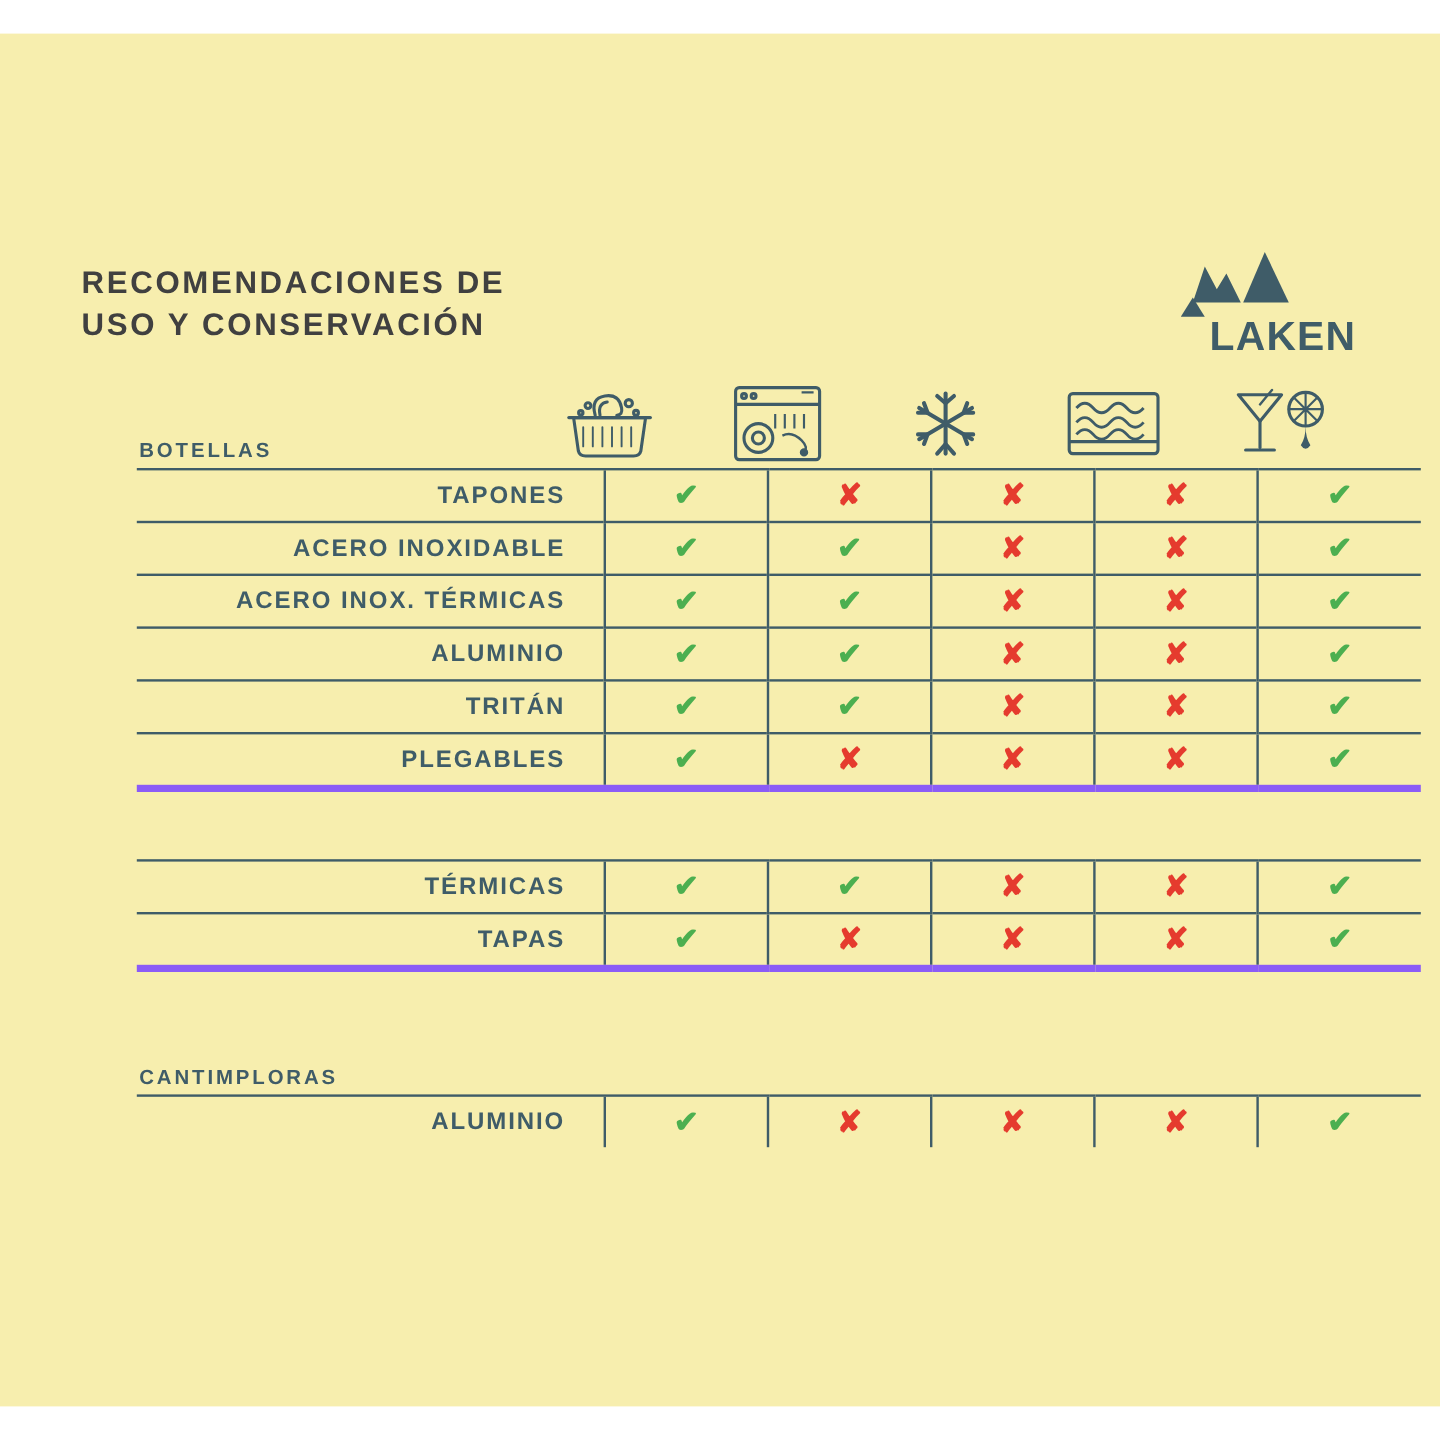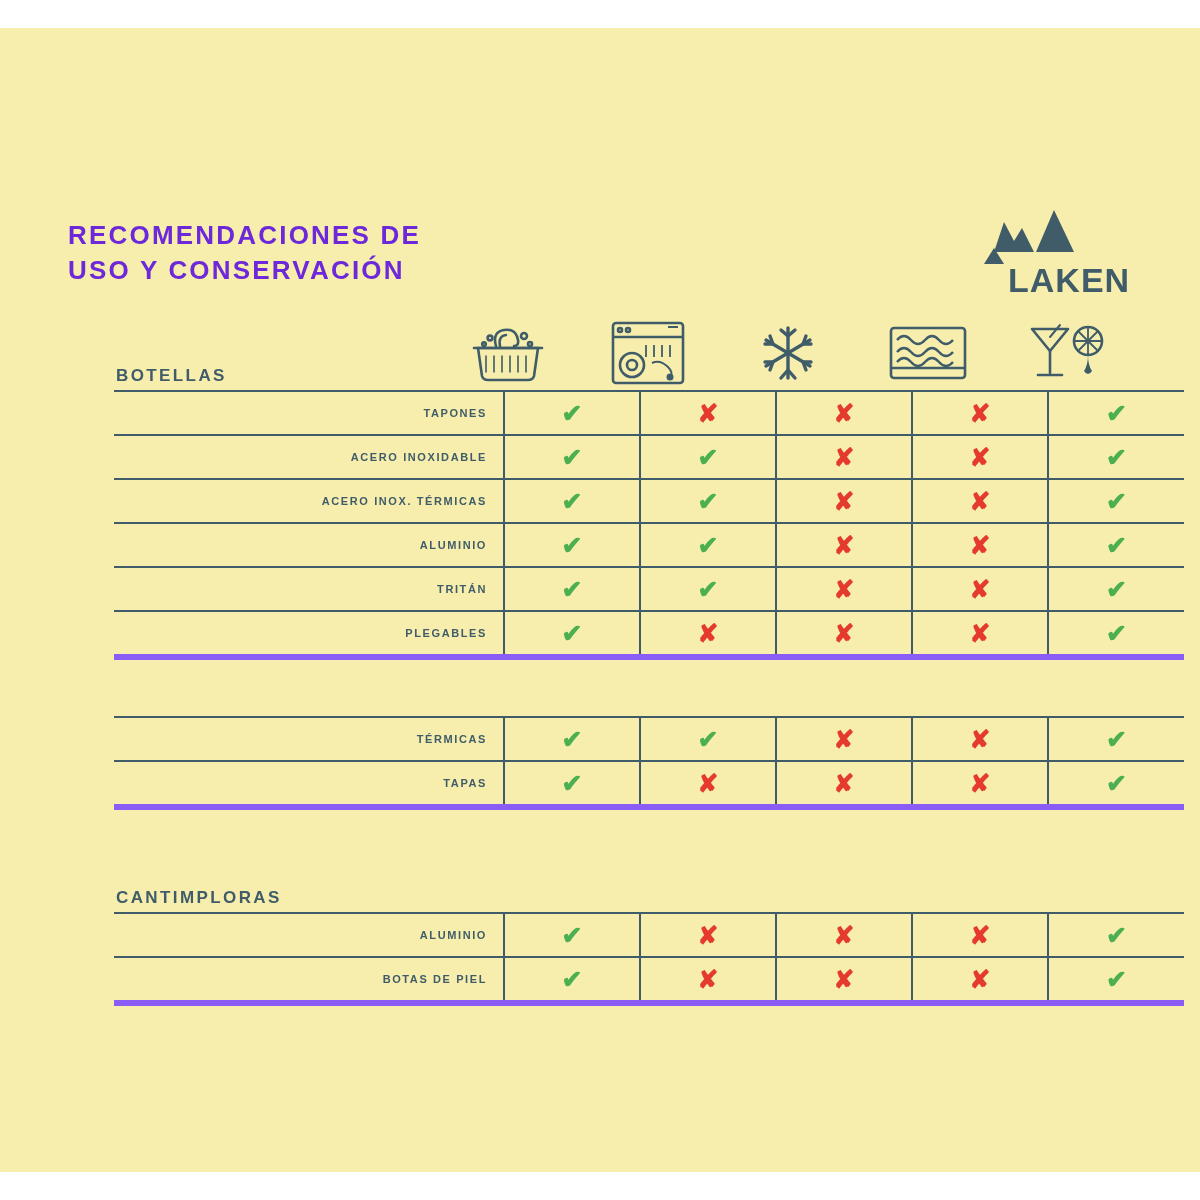--- a/index.html
+++ b/index.html
@@ -33,21 +33,21 @@
     position: relative;
     height: 100px;
   }
   .title {
     position: absolute;
     left: 0;
     top: 30px;
     font-size: 26px;
     font-weight: bold;
     letter-spacing: 2.2px;
-    color: #6d28d9;
+    color: #404040;
     line-height: 1.35;
     white-space: pre-line;
   }
   .logo {
     position: absolute;
     right: 0;
     top: 20px;
     width: 160px;
     height: 92px;
   }
@@ -96,22 +96,22 @@
   }
 
   tr.datarow td {
     border-top: 2px solid #3f5c68;
     height: 42px;
     padding: 0;
     vertical-align: middle;
   }
   tr.datarow td.label {
     text-align: right;
-    padding-right: 16px;
-    font-size: 11px;
+    padding-right: 32px;
+    font-size: 20px;
     font-weight: bold;
     letter-spacing: 1.6px;
     color: #3f5c68;
     border-left: none;
   }
   tr.datarow td.cell {
     text-align: center;
     border-left: 2px solid #3f5c68;
     font-size: 25px;
     line-height: 1;
@@ -328,26 +328,18 @@
 
         <tr class="datarow">
           <td class="label">ALUMINIO</td>
           <td class="cell"><span class="yes">✔</span></td>
           <td class="cell"><span class="no">✘</span></td>
           <td class="cell"><span class="no">✘</span></td>
           <td class="cell"><span class="no">✘</span></td>
           <td class="cell"><span class="yes">✔</span></td>
         </tr>
 
-        <tr class="datarow lastrow">
-          <td class="label">BOTAS DE PIEL</td>
-          <td class="cell"><span class="yes">✔</span></td>
-          <td class="cell"><span class="no">✘</span></td>
-          <td class="cell"><span class="no">✘</span></td>
-          <td class="cell"><span class="no">✘</span></td>
-          <td class="cell"><span class="yes">✔</span></td>
-        </tr>
 
       </tbody>
     </table>
 
   </div>
 </div>
 
 </body></html>

